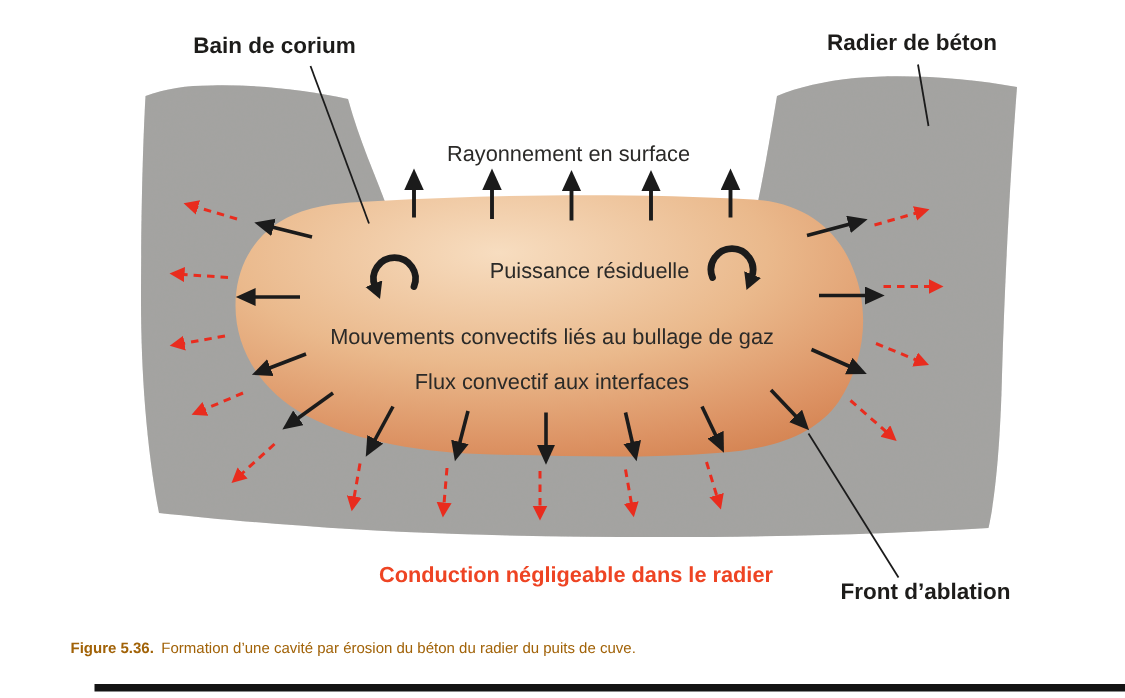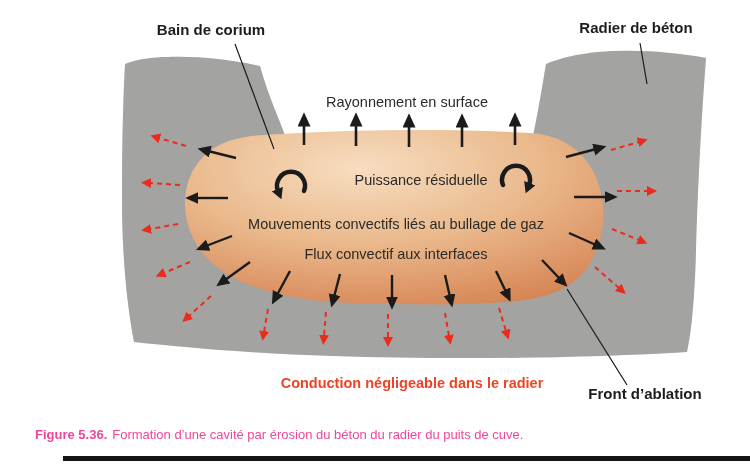--- a/index.html
+++ b/index.html
@@ -1,24 +1,24 @@
 <!DOCTYPE html>
 <html><head>
 <meta charset="utf-8">
 <style>
   * { margin:0; padding:0; box-sizing:border-box; }
   html,body { background:#ffffff; }
   body { width:750px; height:465px; font-family:"Liberation Sans", sans-serif; }
   .page { position:relative; width:750px; height:465px; background:#ffffff; overflow:hidden; }
-  .diagram { position:absolute; top:0; left:0; width:640px; height:418px;margin-left:28px; }
+  .diagram { position:absolute; top:0; left:0; width:640px; height:418px; }
   svg text { font-family:"Liberation Sans","DejaVu Sans",sans-serif; }
   .lbl { font-size:15px; font-weight:bold; fill:#1d1c1a; }
   .inner { font-size:14.5px; fill:#2b2a28; }
   .red-lbl { font-size:14.5px; font-weight:bold; fill:#ee4423; }
-  .caption { position:absolute; left:35px; top:427px; width:690px; font-size:13px; color:#ec4899; }
+  .caption { position:absolute; left:47px; top:427px; width:690px; font-size:10px; color:#a16207; }
   .caption .cap-label { font-weight:bold; margin-right:5px; }
   .bottom-bar { position:absolute; left:63px; top:456px; right:0; height:5px; background:#141414; }
 </style>
 </head>
 <body>
 
 <div class="page">
   <div class="diagram">
     <svg width="750" height="418" viewBox="0 0 750 418">
       <defs>

